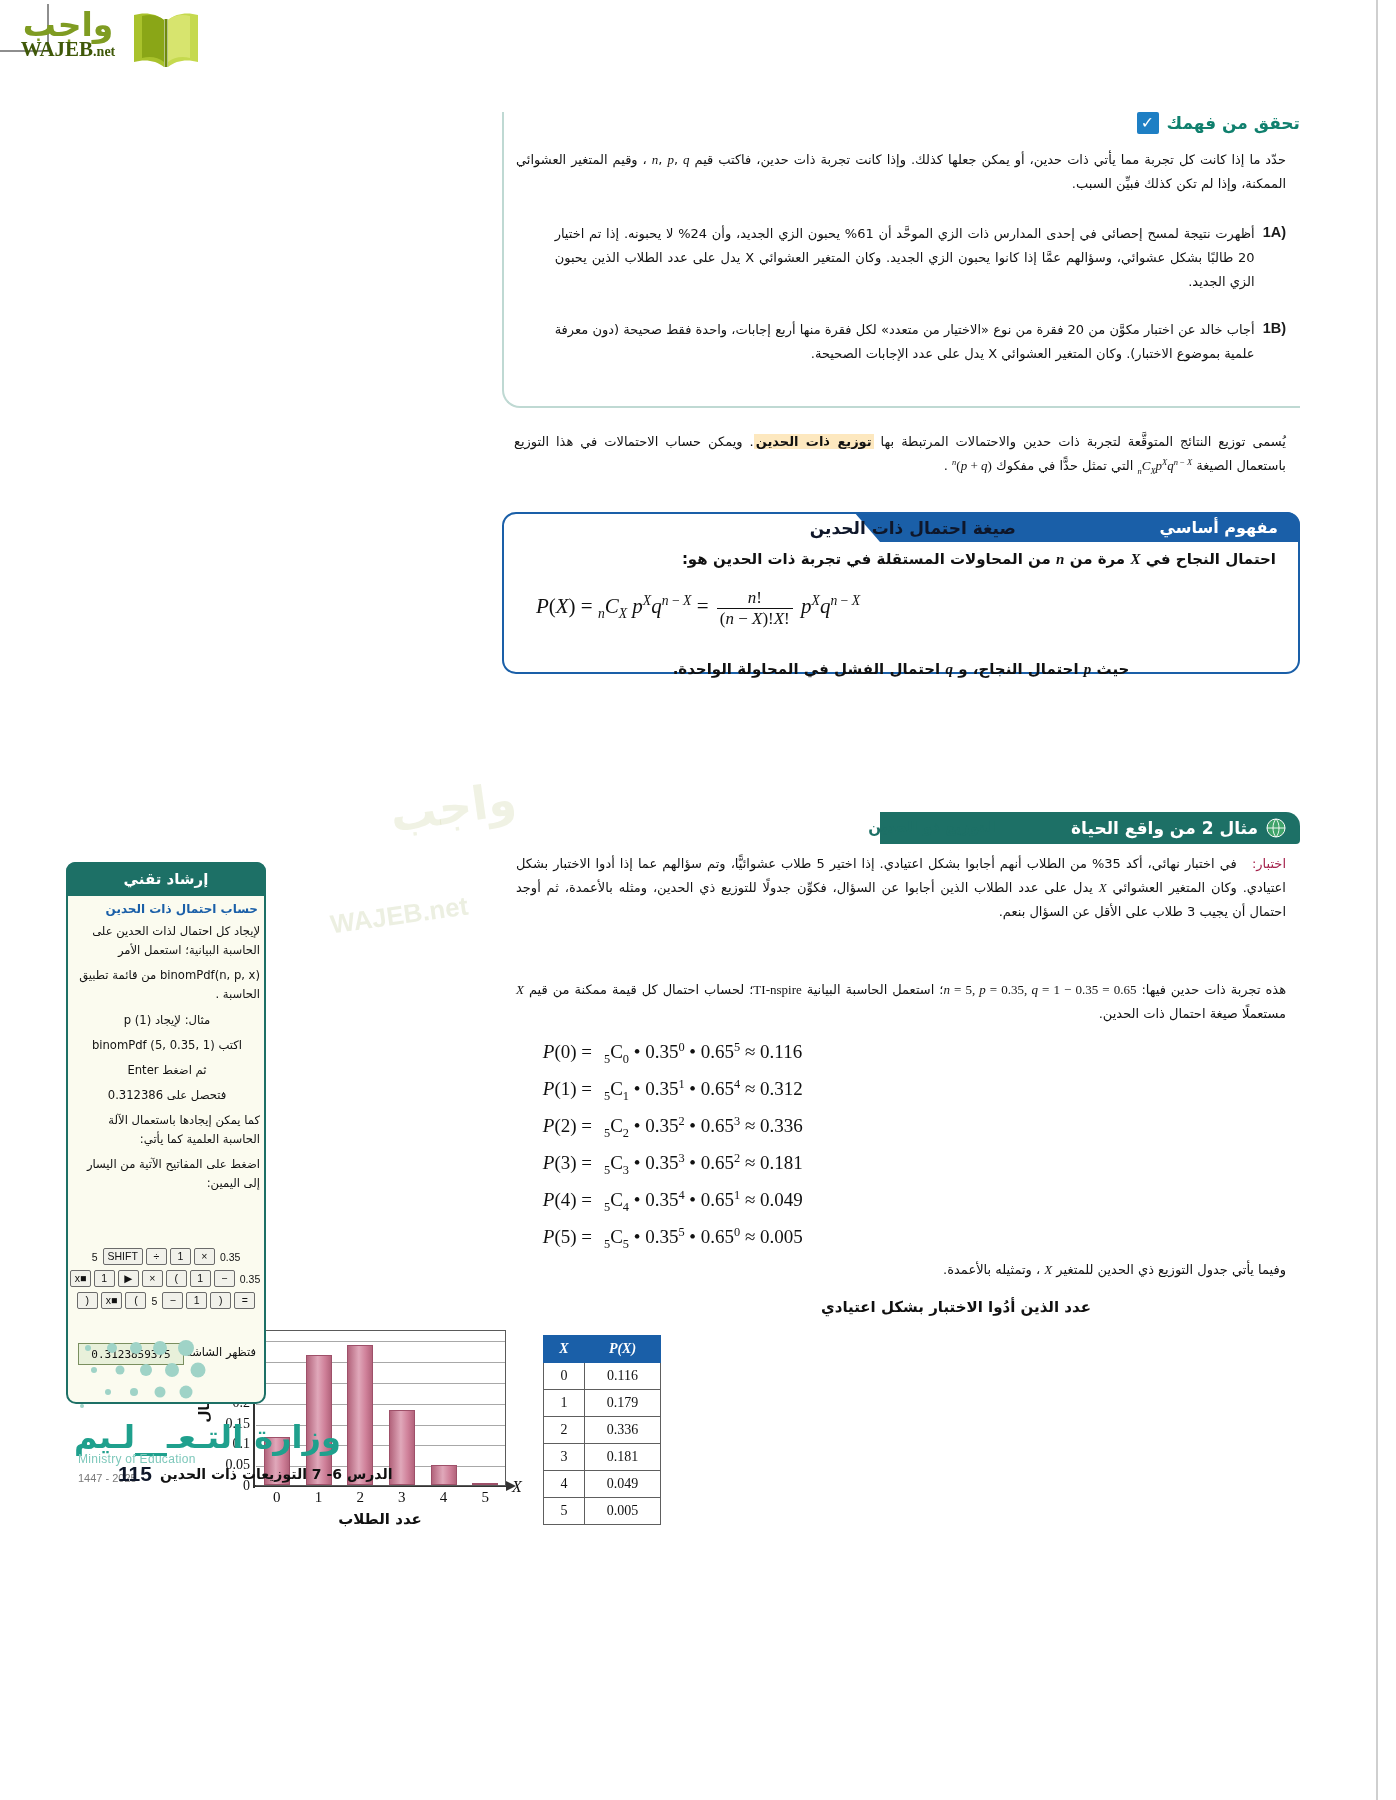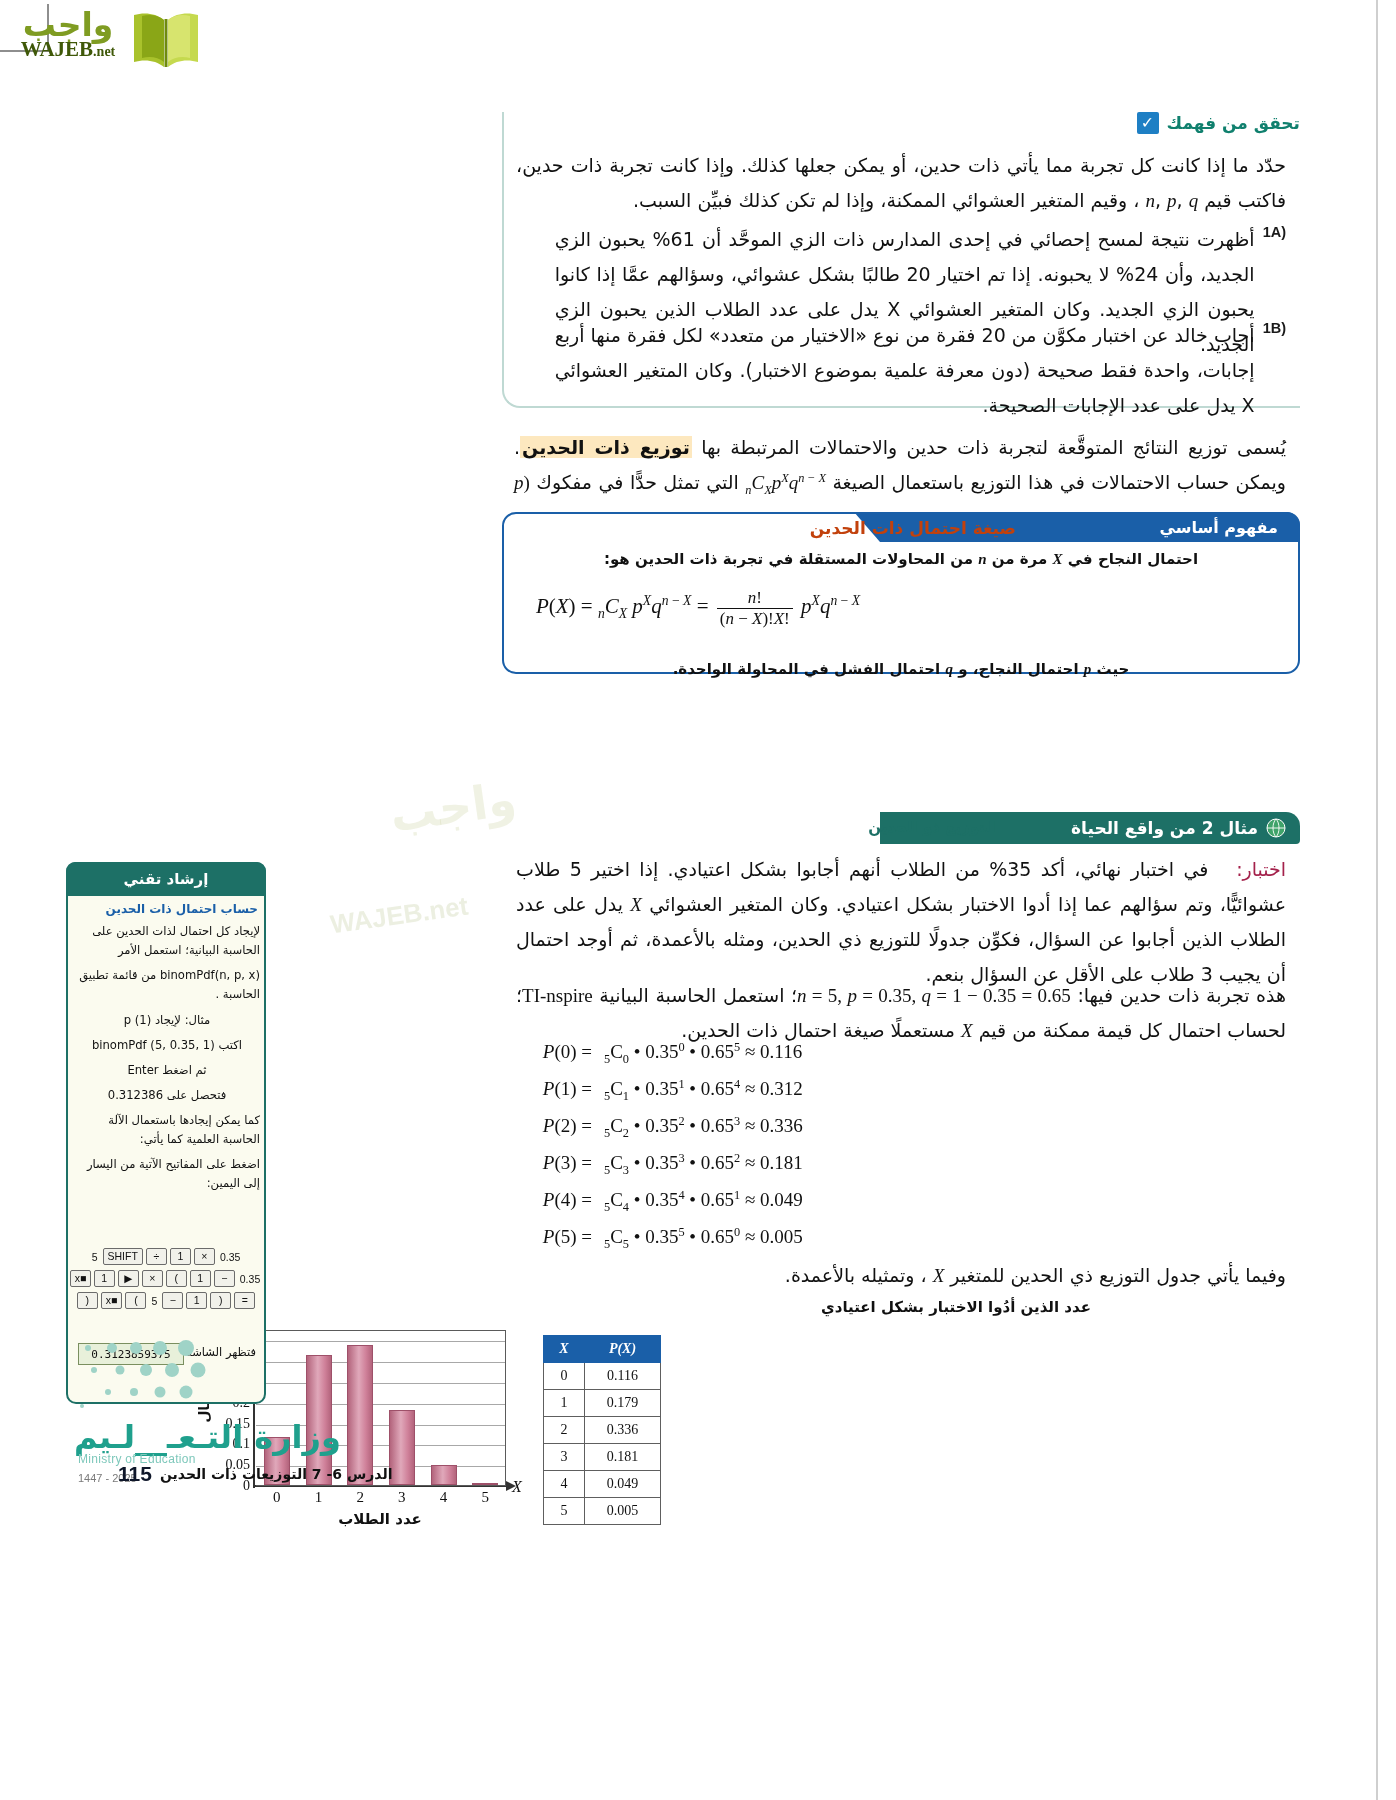--- a/index.html
+++ b/index.html
@@ -102,21 +102,21 @@
     border-radius: 2px;
   }
   .check-title {
     font-family: "DejaVu Sans", sans-serif;
     font-size: 17px;
     font-weight: bold;
     color: #10806e;
   }
   .body-ar {
     font-family: "DejaVu Sans", sans-serif;
-    font-size: 19px;
+    font-size: 13px;
     line-height: 1.85;
     color: #111;
     text-align: justify;
     direction: rtl;
   }
   .check-intro {
     position: absolute;
     right: 110px; top: 148px;
     width: 770px;
   }
@@ -177,27 +177,27 @@
     left: -26px; top: 0;
     width: 0; height: 0;
     border-top: 30px solid #1a5fa8;
     border-left: 26px solid transparent;
   }
   .kc-sub {
     position: absolute;
     right: 380px; top: 518px;
     font-family: "DejaVu Sans", sans-serif;
     font-size: 17px; font-weight: bold;
-    color: #c2410c;
+    color: #0f172a;
   }
   .kc-line1 {
     position: absolute;
     right: 120px; top: 550px;
     width: 750px;
-    text-align: center;
+    text-align: right;
     font-family: "DejaVu Sans", sans-serif;
     font-size: 15px; font-weight: bold;
     color: #111;
     direction: rtl;
   }
   .kc-formula {
     position: absolute;
     left: 0; right: 0; top: 588px;
     text-align: center;
     font-family: "Liberation Serif", serif;

